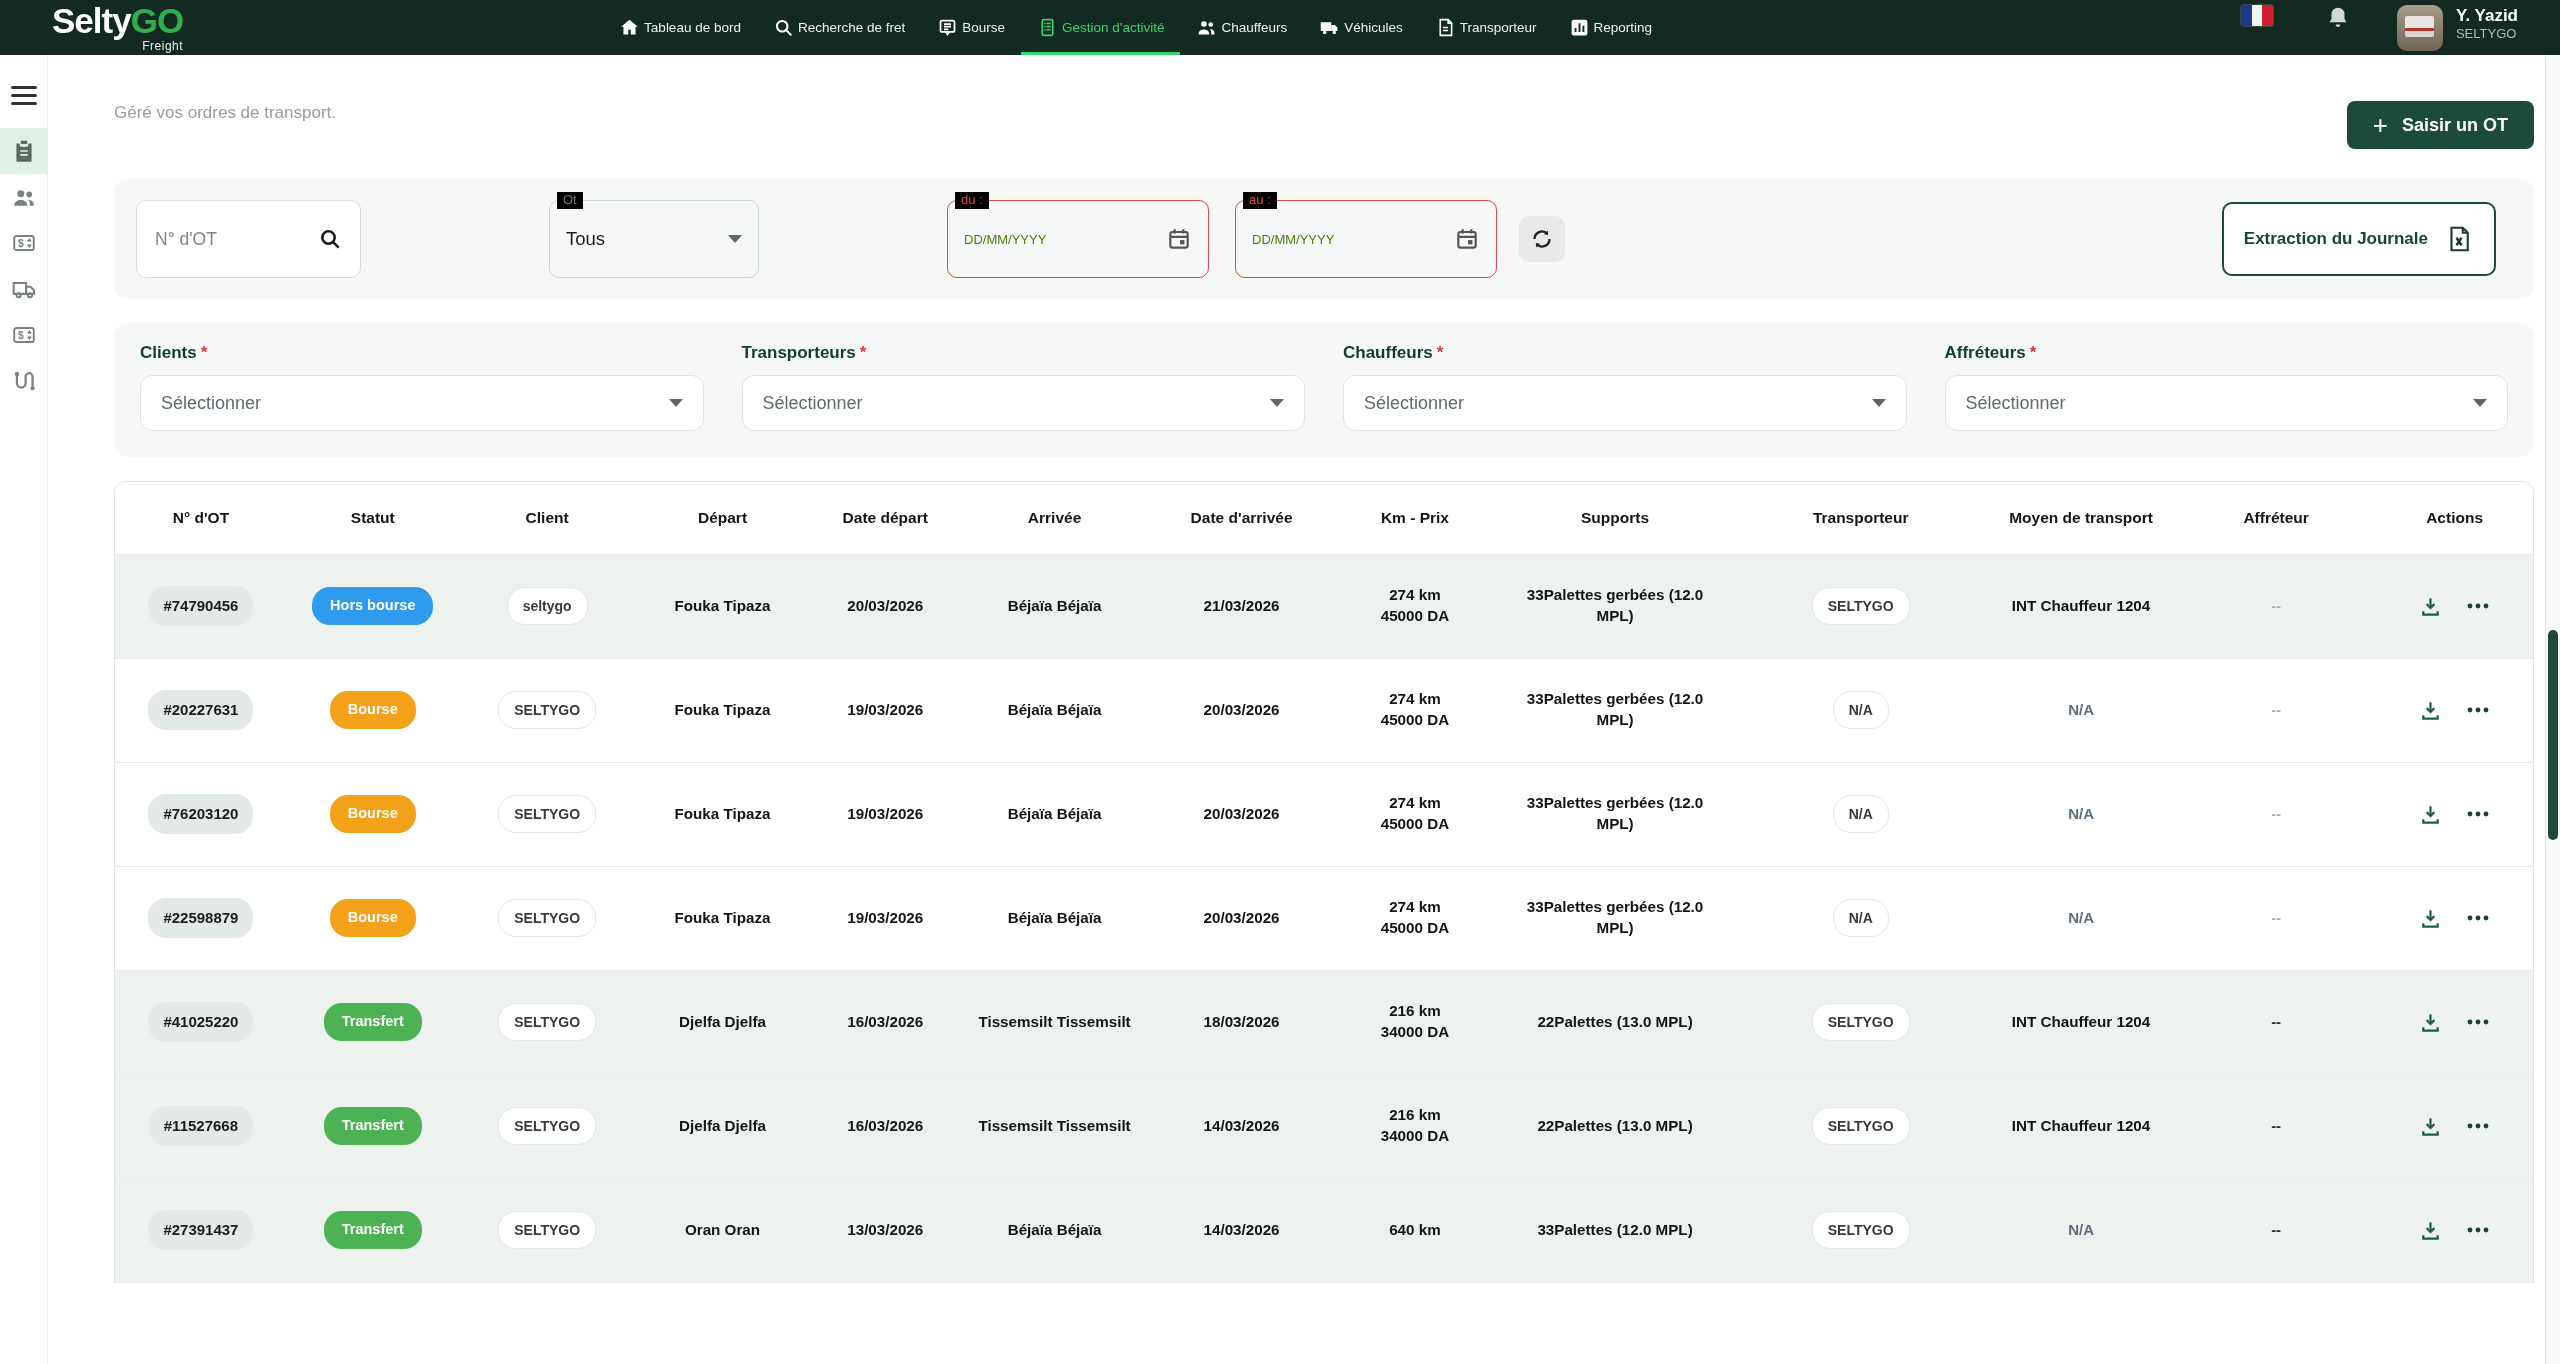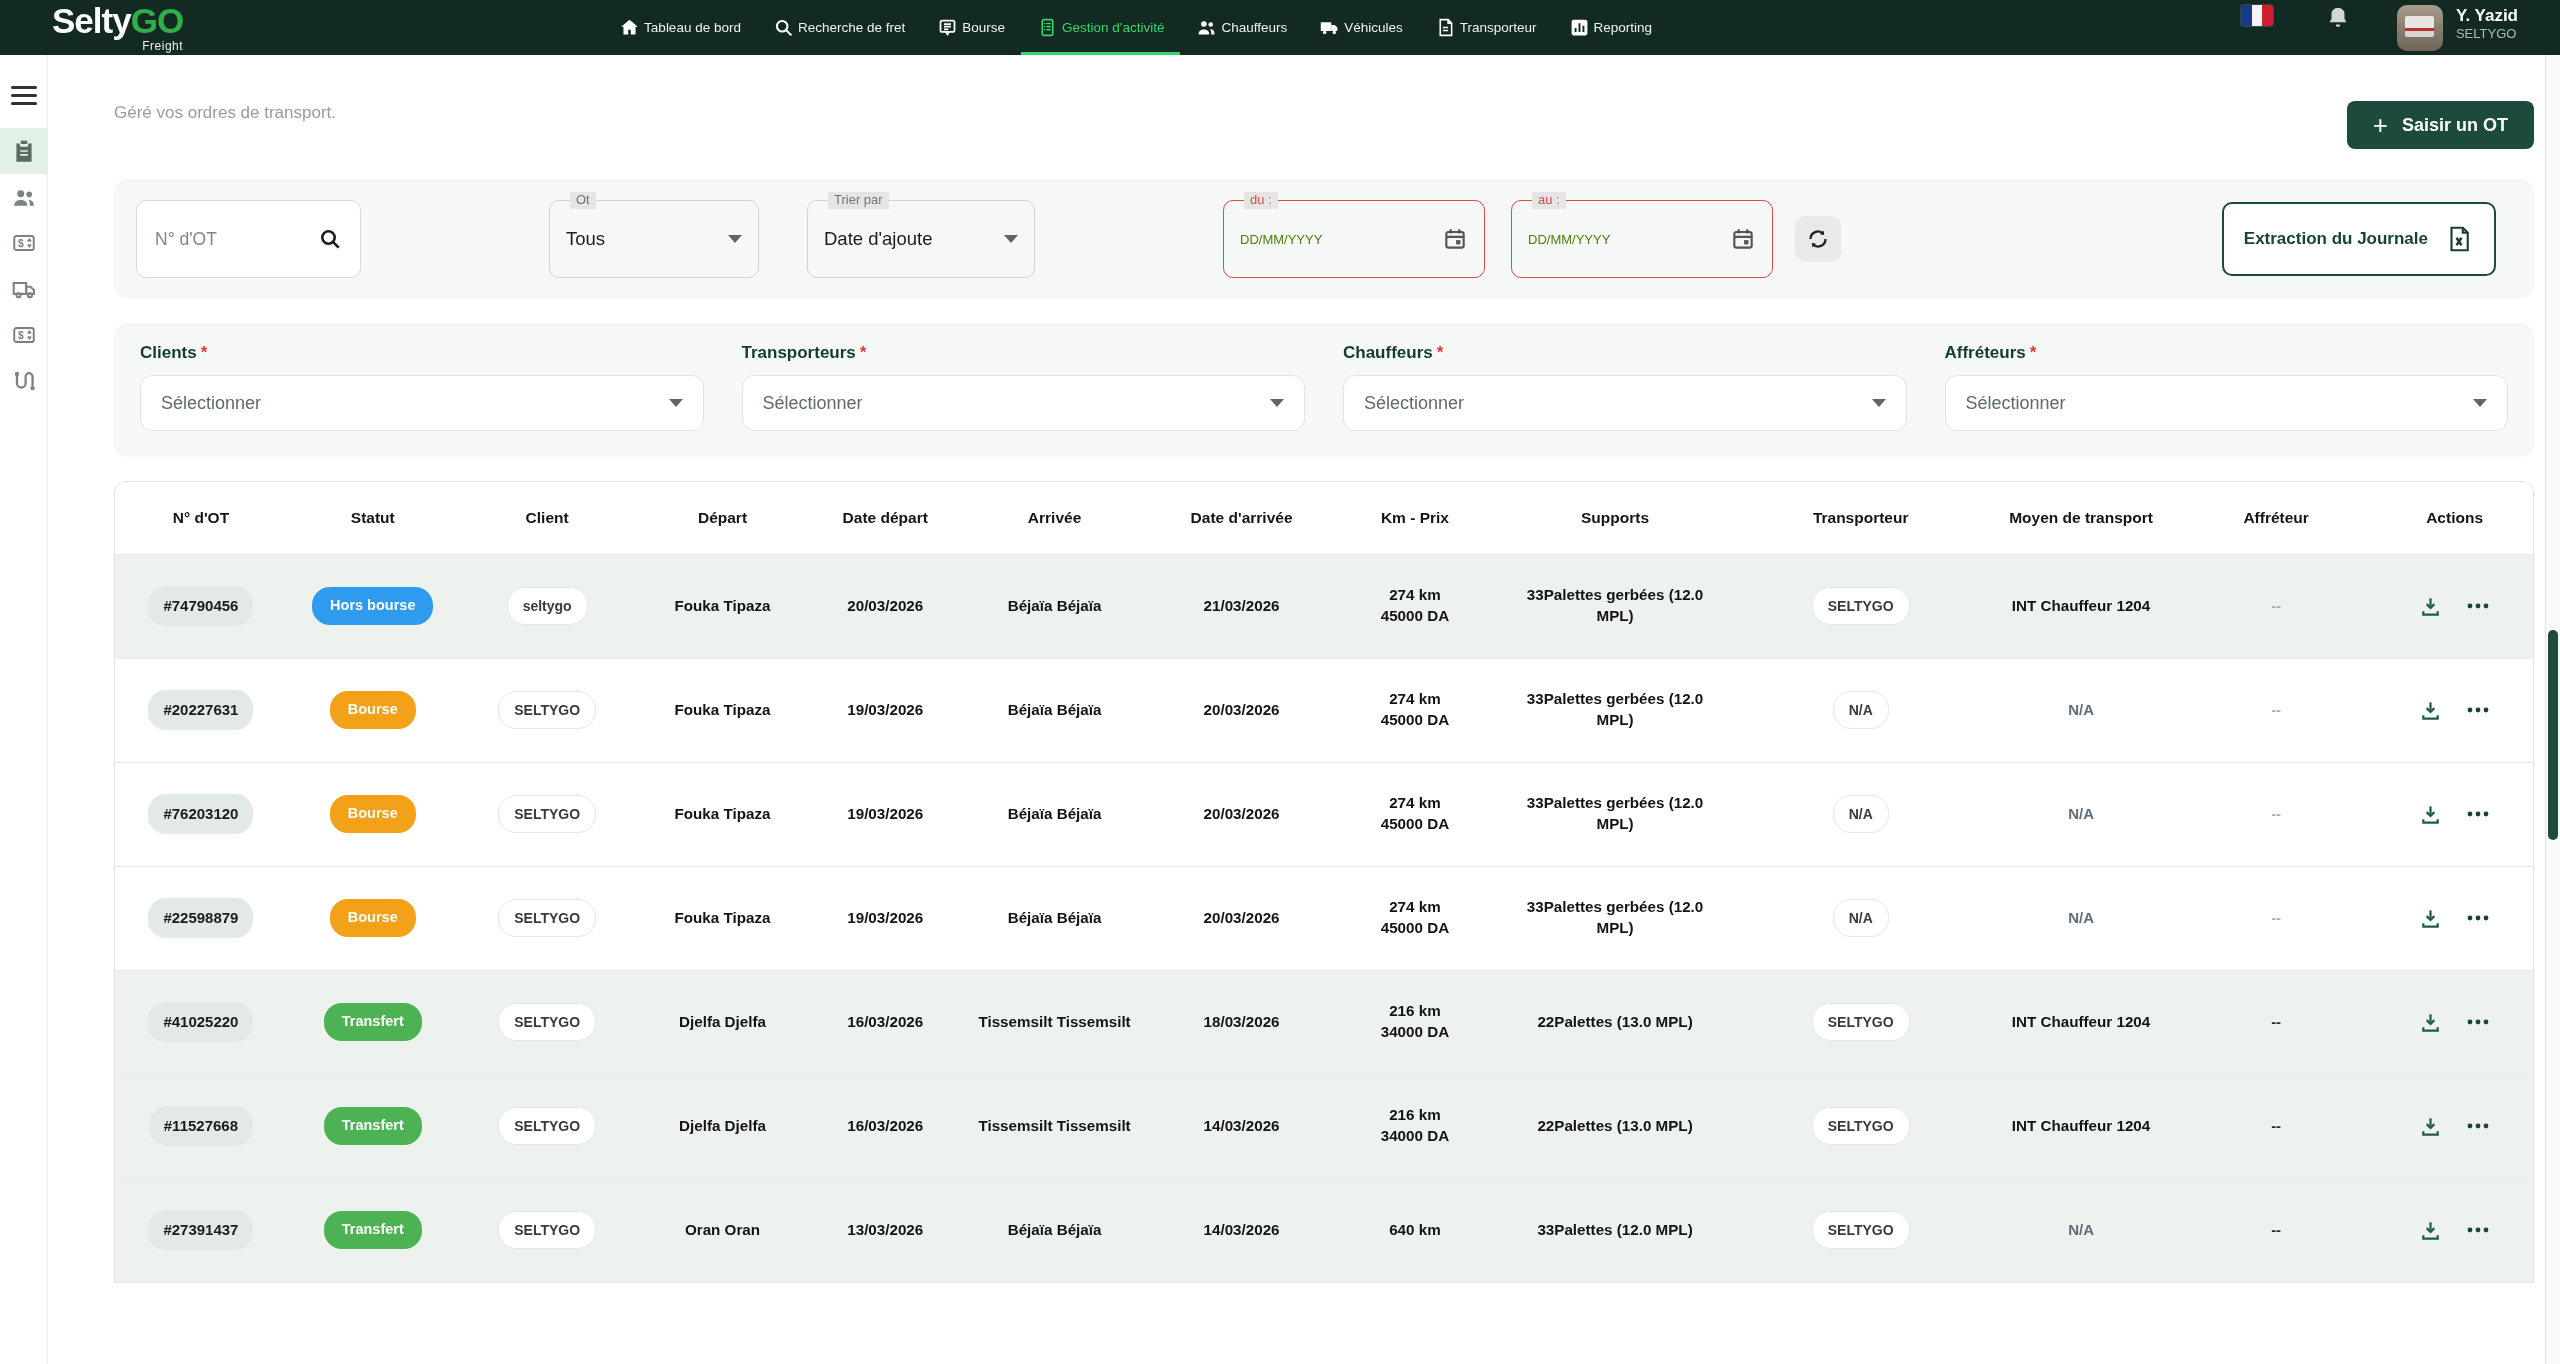--- a/index.html
+++ b/index.html
@@ -56,21 +56,21 @@
   .btn-primary .plus{font-size:26px;font-weight:400;line-height:0;}
 
   
   .card{background:#f6f7f7;border-radius:14px;}
   .filter1{margin-top:30px;height:120px;display:flex;align-items:center;padding:0 22px;}
   .search-box{width:225px;height:78px;background:#fff;border:1px solid #d8dbdb;border-radius:10px;display:flex;align-items:center;padding:0 18px;}
   .search-box input{flex:1;border:none;outline:none;font-size:17.5px;background:transparent;color:#333;min-width:0;}
   .search-box input::placeholder{color:#7d878a;}
   .search-box svg{width:24px;height:24px;color:#1b1b1b;flex:none;cursor:pointer;}
   .fieldset{position:relative;height:78px;border:1px solid #cfd3d4;border-radius:10px;display:flex;align-items:center;justify-content:space-between;padding:0 16px;cursor:pointer;background:transparent;}
-  .fieldset .legend{position:absolute;top:-9px;left:20px;background:#e5e5e5;padding:0 6px;font-size:13px;color:#6f7678;line-height:1.3;}
+  .fieldset .legend{position:absolute;top:-9px;left:7px;background:#000000;padding:0 6px;font-size:13px;color:#6f7678;line-height:1.3;}
   .fieldset .fval{font-size:18.5px;color:#1c1c1c;}
   .caret{width:0;height:0;border-left:7px solid transparent;border-right:7px solid transparent;border-top:8px solid #5f6568;margin-left:14px;}
   .fs-ot{margin-left:188px;width:210px;}
   .fs-sort{margin-left:48px;width:228px;}
   .fs-date{border-color:var(--red);}
   .fs-date .legend{color:var(--red);}
   .fs-du{margin-left:188px;width:262px;}
   .fs-au{margin-left:26px;width:262px;}
   .date-val{font-size:13px;color:#4d7c0f;max-width:148px;overflow:hidden;white-space:nowrap;}
   .cal-icon{width:26px;height:26px;color:#555;flex:none;}
@@ -270,25 +270,20 @@
           <path d="M15.2 15.2l5.5 5.5"></path>
         </svg>
     </div>
 
     <div class="fieldset fs-ot">
       <span class="legend">Ot</span>
       <span class="fval">Tous</span>
       <i class="caret"></i>
     </div>
 
-    <div class="fieldset fs-sort">
-      <span class="legend">Trier par</span>
-      <span class="fval">Date d'ajoute</span>
-      <i class="caret"></i>
-    </div>
 
     <div class="fieldset fs-date fs-du">
       <span class="legend">du :</span>
       <span class="date-val">DD/MM/YYYY</span>
       <svg class="cal-icon" viewBox="0 0 24 24" fill="none" stroke="currentColor" stroke-width="2">
           <rect x="4" y="5.5" width="16" height="14.5" rx="2"></rect>
           <path d="M8 3v4M16 3v4M4 10h16"></path>
           <rect x="13" y="13" width="4" height="4" fill="currentColor" stroke="none"></rect>
         </svg>
     </div>

